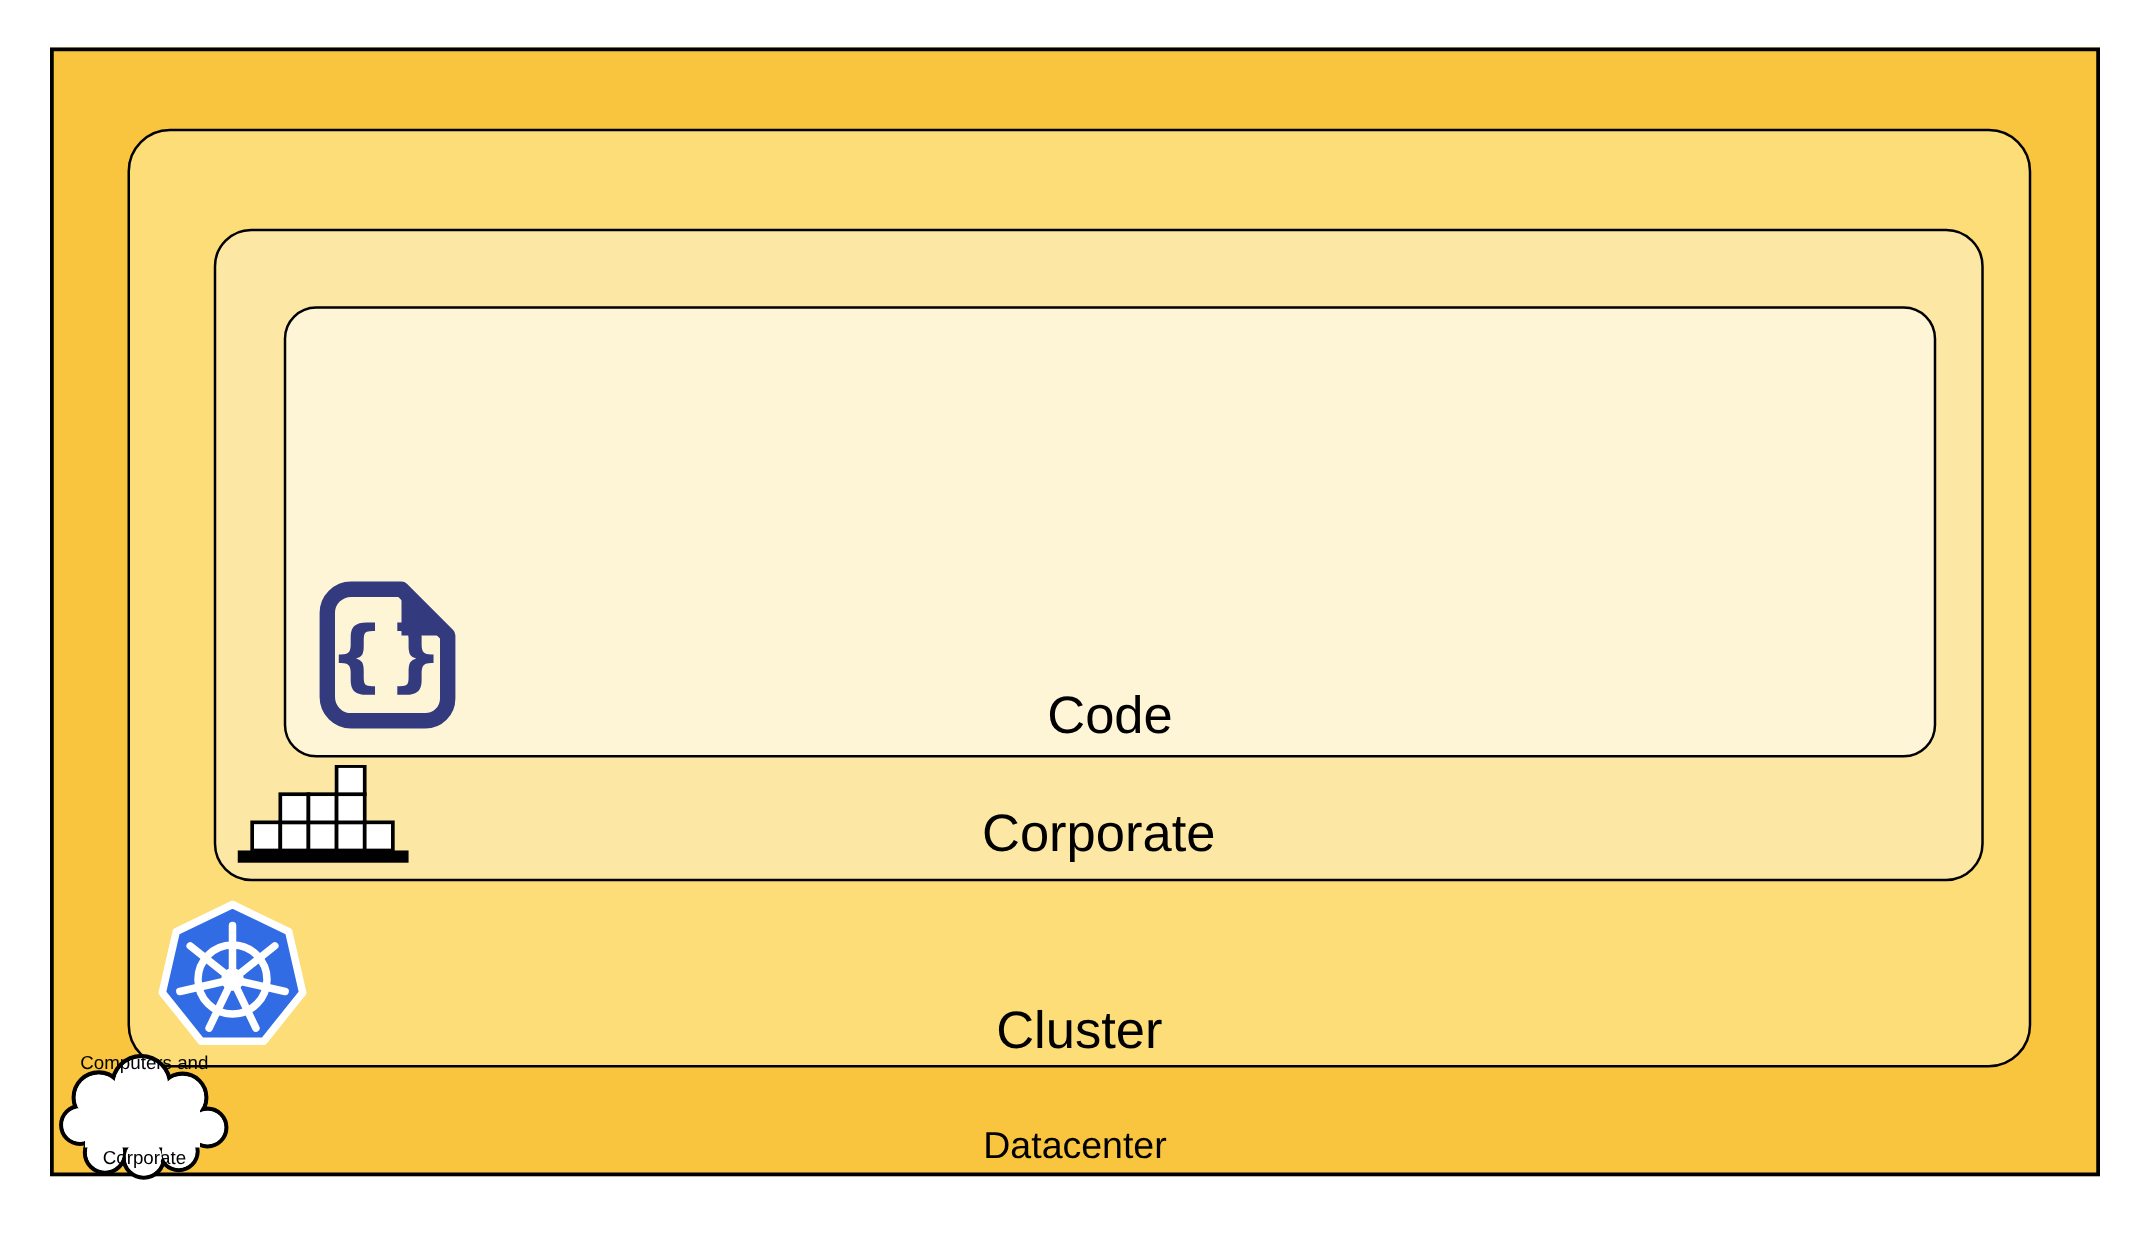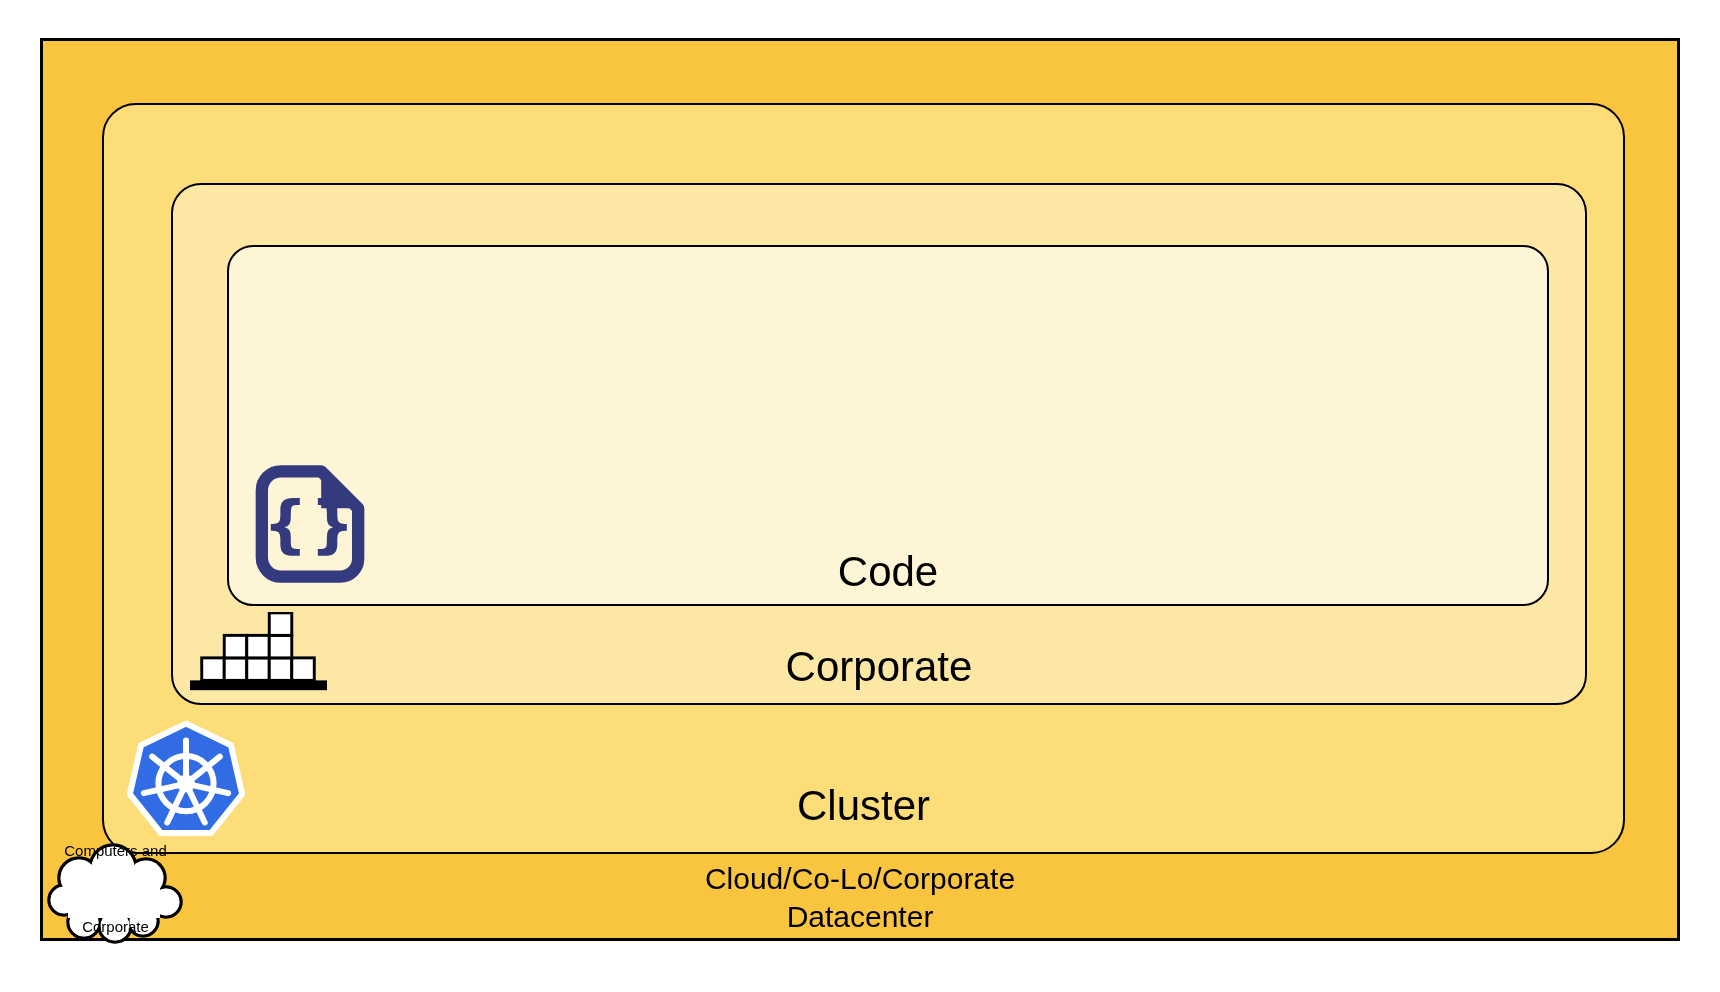--- a/index.html
+++ b/index.html
@@ -45,21 +45,21 @@
     position: absolute;
     left: 0; right: 0;
     text-align: center;
     color: #000000;
     font-size: 42px;
     line-height: 48px;
     white-space: nowrap;
   }
   #code-label      { bottom: 8px; }
   #container-label { bottom: 12px; }
-  #cluster-label   { bottom: 22px; }
+  #cluster-label   { bottom: 4px; }
   #datacenter-label {
     position: absolute;
     left: 0; right: 0;
     bottom: 2px;
     text-align: center;
     color: #000000;
     font-size: 30px;
     line-height: 38px;
   }
   .icon {
@@ -144,21 +144,20 @@
           <line x1="50" y1="53" x2="14.9" y2="61"></line>
           <line x1="50" y1="53" x2="21.8" y2="30.6"></line>
         </g>
         <circle cx="50" cy="53" r="7.5" fill="#FFFFFF"></circle>
       </svg>
 
       <div class="layer-label" id="cluster-label">Cluster</div>
     </div>
 
     <div id="datacenter-label">
-      <div>Cloud/Co-Lo/Corporate</div>
       <div>Datacenter</div>
     </div>
   </div>
 
   <div id="cloud-callout">
     <svg viewBox="0 0 145 106">
       <g stroke="#000000" stroke-width="3.5" fill="#FFFFFF">
         <circle cx="36" cy="36" r="20"></circle>
         <circle cx="70" cy="26" r="23"></circle>
         <circle cx="103" cy="36" r="19"></circle>

